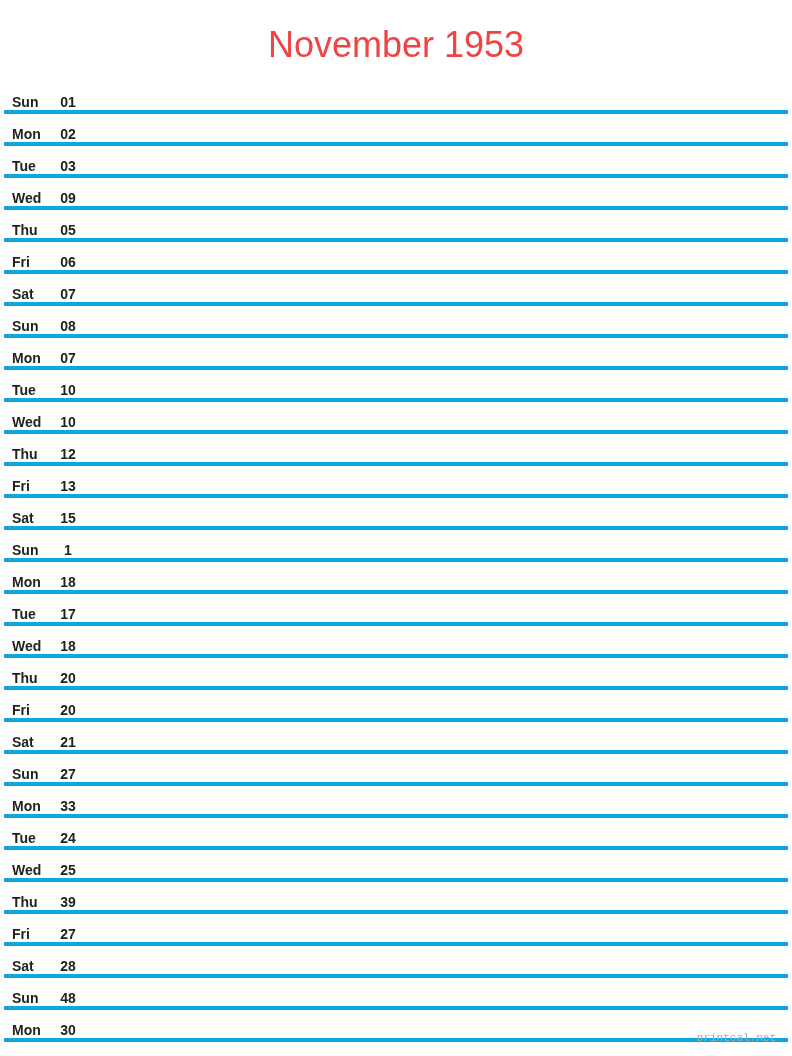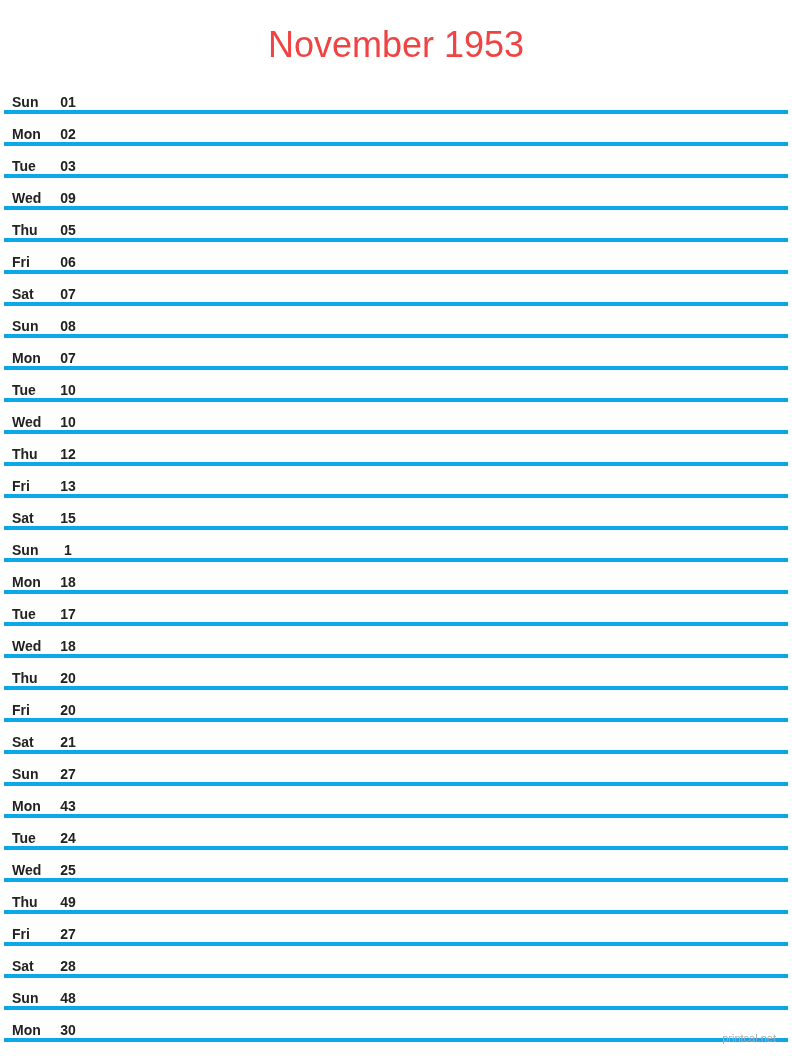--- a/index.html
+++ b/index.html
@@ -49,21 +49,21 @@
       flex: 1;
       height: 1px;
       
     }
     .watermark {
       position: absolute;
       bottom: 12px;
       right: 16px;
       font-size: 11px;
       color: #aaa;
-      font-family: Liberation Sans, sans-serif;
+      font-family: Liberation Mono, monospace;
     }
     .calendar-wrapper {
       padding: 0 4px;
     }
   </style>
 </head>
 <body>
 
 <h1 class="page-title">November 1953</h1>
 
@@ -173,36 +173,36 @@
       <span class="day-number">21</span>
       <div class="day-line"></div>
     </div>
     <div class="day-row">
       <span class="day-name">Sun</span>
       <span class="day-number">27</span>
       <div class="day-line"></div>
     </div>
     <div class="day-row">
       <span class="day-name">Mon</span>
-      <span class="day-number">43</span>
+      <span class="day-number">33</span>
       <div class="day-line"></div>
     </div>
     <div class="day-row">
       <span class="day-name">Tue</span>
       <span class="day-number">24</span>
       <div class="day-line"></div>
     </div>
     <div class="day-row">
       <span class="day-name">Wed</span>
       <span class="day-number">25</span>
       <div class="day-line"></div>
     </div>
     <div class="day-row">
       <span class="day-name">Thu</span>
-      <span class="day-number">49</span>
+      <span class="day-number">39</span>
       <div class="day-line"></div>
     </div>
     <div class="day-row">
       <span class="day-name">Fri</span>
       <span class="day-number">27</span>
       <div class="day-line"></div>
     </div>
     <div class="day-row">
       <span class="day-name">Sat</span>
       <span class="day-number">28</span>

